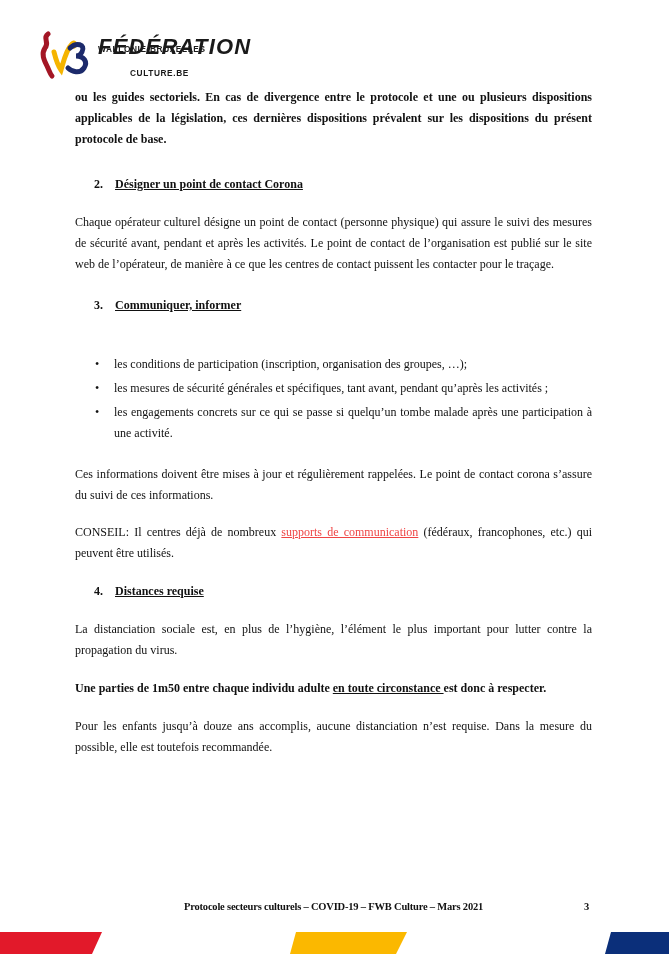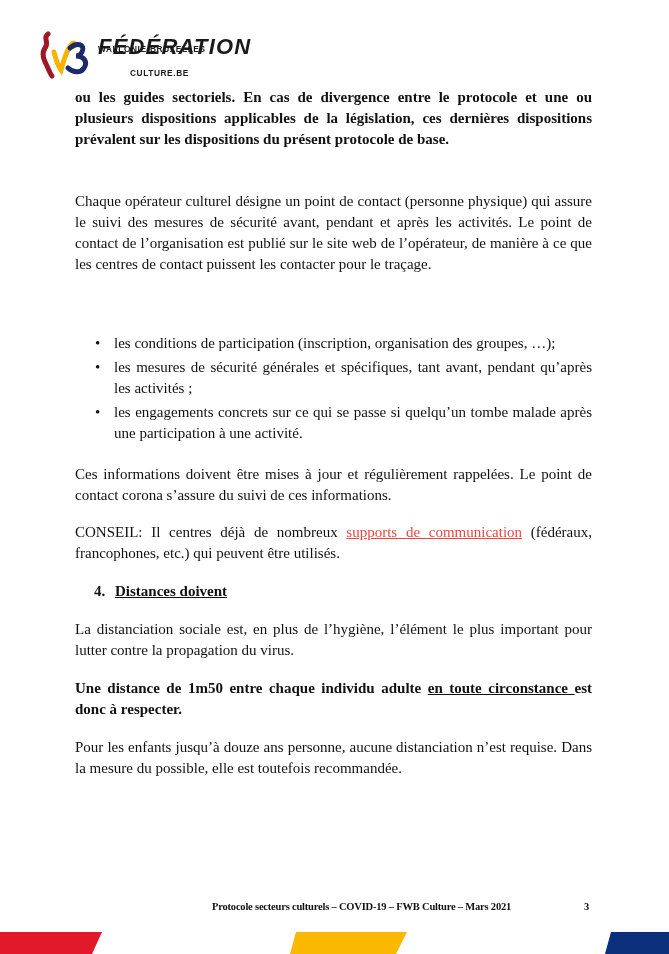--- a/index.html
+++ b/index.html
@@ -7,34 +7,34 @@
          font-family:"Liberation Serif","DejaVu Serif",serif; color:#111; }
   .logo { position:absolute; left:38px; top:30px; width:180px; height:50px; }
   .logo svg { position:absolute; left:0; top:0; }
   .brand1 { position:absolute; left:98px; top:37px; font-family:"Liberation Sans","DejaVu Sans",sans-serif;
             font-weight:bold; font-size:22px; letter-spacing:1.2px; color:#1a1a1a; line-height:20px;font-style:italic; }
   .brand2 { position:absolute; left:98px; top:44px; font-family:"Liberation Sans","DejaVu Sans",sans-serif;
             font-weight:bold; font-size:8.3px; letter-spacing:0.6px; color:#1a1a1a; line-height:10px; }
   .brand3 { position:absolute; left:98px; top:68px; font-family:"Liberation Sans","DejaVu Sans",sans-serif;
             font-weight:bold; font-size:8.3px; letter-spacing:0.6px; color:#1a1a1a; line-height:10px;margin-left:32px; }
 
-  .content { position:absolute; left:75px; top:87px; width:517px; font-size:15px; line-height:21px; }
+  .content { position:absolute; left:75px; top:87px; width:517px; font-size:12px; line-height:21px; }
   .content p { margin:0; text-align:justify; }
   .gap { height:21px; }
   .heading { margin:0; padding-left:19px; font-weight:bold; }
   .heading .num { display:inline-block; width:21px; }
   .heading .title { text-decoration:underline; }
   .bold { font-weight:bold; }
   .ul { text-decoration:underline; }
   .link { color:#ef4444; text-decoration:underline; }
   ul.bullets { list-style:none; margin:0; padding:0; }
   ul.bullets li { position:relative; padding-left:39px; text-align:justify; margin-bottom:3px; }
   ul.bullets li .dot { position:absolute; left:20px; top:0; }
 
-  .footer { position:absolute; left:184px; top:901px; font-size:10.5px; font-weight:bold; color:#111; letter-spacing:-0.2px;margin-left:28px; }
+  .footer { position:absolute; left:184px; top:901px; font-size:10.5px; font-weight:bold; color:#111; letter-spacing:-0.2px; }
   .pagenum { position:absolute; left:584px; top:901px; font-size:10.5px; font-weight:bold; color:#111; }
 
   .band { position:absolute; top:932px; height:22px; }
 </style>
 </head>
 <body>
 
 <div class="logo">
   <svg width="56" height="50" viewBox="0 0 56 50">
     <path d="M10 4 C4 8, 12 12, 7 18 C3 24, 6 30, 9 36 C11 40, 12 44, 14 46" stroke="#a31625" stroke-width="5" fill="none" stroke-linecap="round"></path>
@@ -43,50 +43,56 @@
   </svg>
 </div>
 <div class="brand1">FÉDÉRATION</div>
 <div class="brand2">WALLONIE-BRUXELLES</div>
 <div class="brand3">CULTURE.BE</div>
 
 <div class="content">
   <p class="bold">ou les guides sectoriels.  En cas de divergence entre le protocole et une ou plusieurs dispositions applicables de la législation, ces dernières dispositions prévalent sur les dispositions du présent protocole de base.</p>
   <div class="gap" style="height:24px"></div>
 
+  <p class="heading">
+    <span class="num">2.</span><span class="title">Désigner un point de contact Corona</span>
+  </p>
   <div class="gap" style="height:17px"></div>
   <p>Chaque opérateur culturel désigne un point de contact (personne physique) qui assure le suivi des mesures de sécurité avant, pendant et après les activités. Le point de contact de l’organisation est publié sur le site web de l’opérateur, de manière à ce que les centres de contact puissent les contacter pour le traçage.</p>
   <div class="gap" style="height:20px"></div>
 
+  <p class="heading">
+    <span class="num">3.</span><span class="title">Communiquer, informer</span>
+  </p>
   <div class="gap" style="height:17px"></div>
   <div class="gap" style="height:21px"></div>
   <ul class="bullets">
     <li><span class="dot">•</span><span>les conditions de participation (inscription, organisation des groupes, …);</span></li>
     <li><span class="dot">•</span><span>les mesures de sécurité générales et spécifiques, tant avant, pendant qu’après les activités ;</span></li>
     <li><span class="dot">•</span><span>les engagements concrets sur ce qui se passe si quelqu’un tombe malade après une participation à une activité.</span></li>
   </ul>
   <div class="gap" style="height:17px"></div>
   <p>Ces informations doivent être mises à jour et régulièrement rappelées. Le point de contact corona s’assure du suivi de ces informations.</p>
   <div class="gap" style="height:16px"></div>
   <p>
     <span>CONSEIL: Il centres déjà de nombreux </span><span class="link">supports de communication</span><span> (fédéraux, francophones, etc.) qui peuvent être utilisés.</span>
   </p>
   <div class="gap" style="height:17px"></div>
 
   <p class="heading">
-    <span class="num">4.</span><span class="title">Distances doivent</span>
+    <span class="num">4.</span><span class="title">Distances requise</span>
   </p>
   <div class="gap" style="height:17px"></div>
   <p>La distanciation sociale est, en plus de l’hygiène, l’élément le plus important pour lutter contre la propagation du virus.</p>
   <div class="gap" style="height:17px"></div>
   <p class="bold">
-    <span>Une distance de 1m50 entre chaque individu adulte </span><span class="ul">en toute circonstance </span><span>est donc à respecter.</span>
+    <span>Une parties de 1m50 entre chaque individu adulte </span><span class="ul">en toute circonstance </span><span>est donc à respecter.</span>
   </p>
   <div class="gap" style="height:17px"></div>
-  <p>Pour les enfants jusqu’à douze ans personne, aucune distanciation n’est requise. Dans la mesure du possible, elle est toutefois recommandée.</p>
+  <p>Pour les enfants jusqu’à douze ans accomplis, aucune distanciation n’est requise. Dans la mesure du possible, elle est toutefois recommandée.</p>
 </div>
 
 <div class="footer">Protocole secteurs culturels – COVID-19 – FWB Culture – Mars 2021</div>
 <div class="pagenum">3</div>
 
 <svg class="band" style="left:0; width:669px;" viewBox="0 0 669 22">
   <polygon points="0,0 102,0 92,22 0,22" fill="#e2192a"></polygon>
   <polygon points="296,0 407,0 396,22 290,22" fill="#fbb800"></polygon>
   <polygon points="611,0 669,0 669,22 605,22" fill="#0b2f7a"></polygon>
 </svg>

